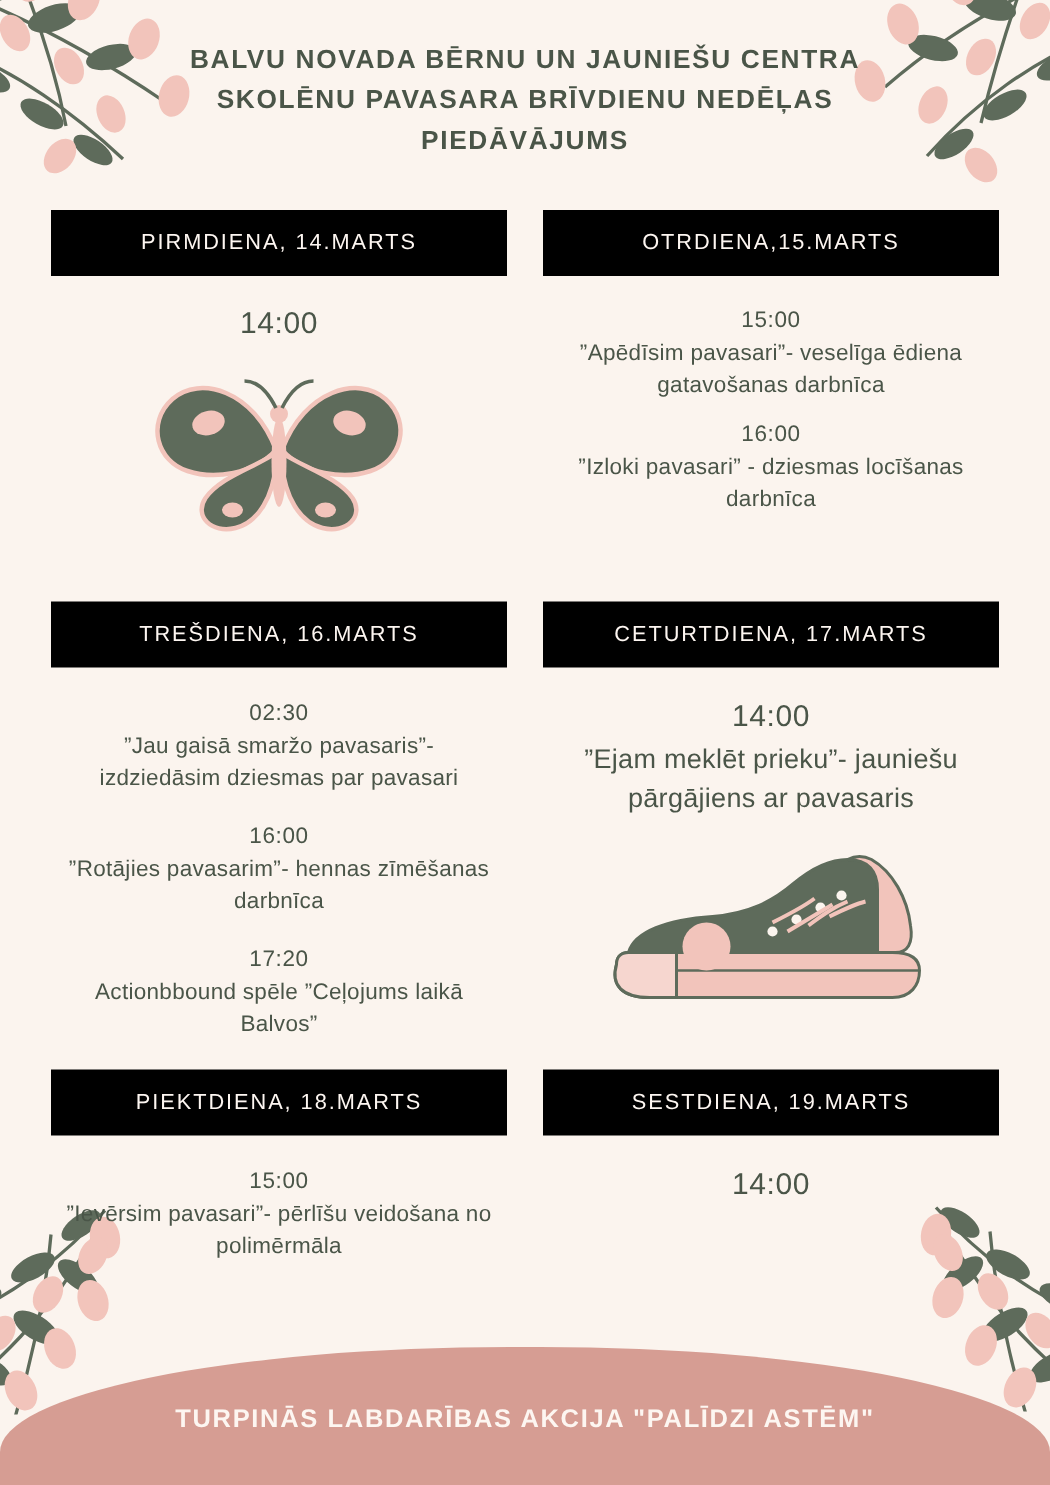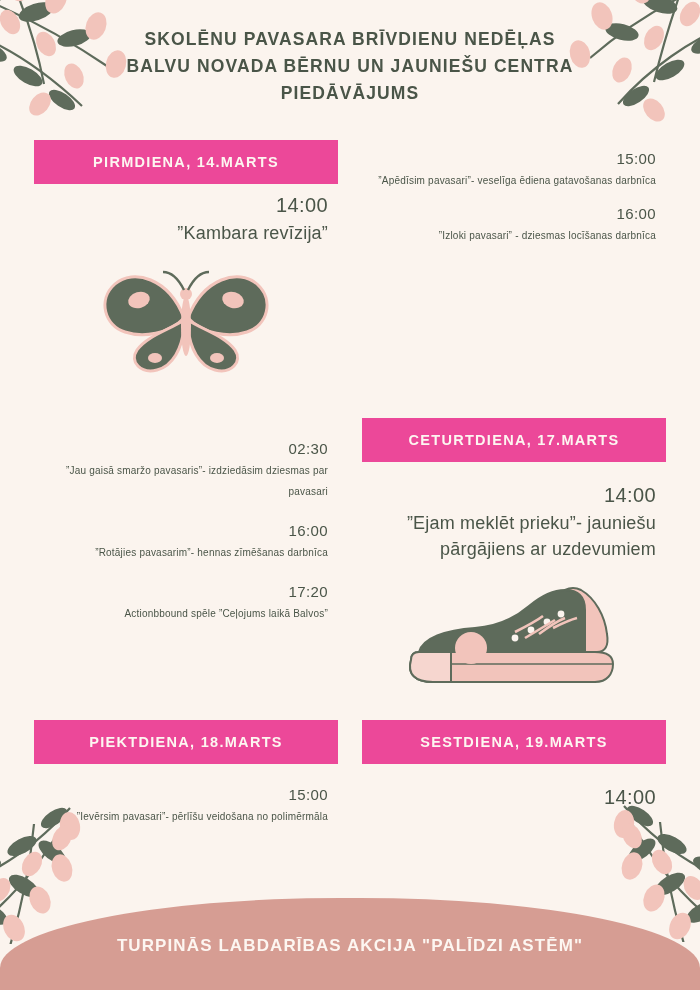--- a/index.html
+++ b/index.html
@@ -46,43 +46,43 @@
   .grid {
     position: absolute;
     top: 140px; left: 34px;
     width: 632px;
     z-index: 4;
   }
   .row { display: flex; gap: 24px; align-items: flex-start; }
   .col { width: 304px; }
 
   .day-header {
-    background: #ec4899;
+    background: #000000;
     color: #fdf6f1;
     text-align: center;
-    font-weight: bold;
+    font-weight: normal;
     font-size: 14.5px;
     letter-spacing: 1.3px;
     padding: 14px 4px 14px 4px;
     text-transform: uppercase;
   }
 
-  .entries { padding: 10px 10px 0 10px; text-align: right; }
+  .entries { padding: 21px 10px 0 10px; text-align: center; }
   .entry { margin-bottom: 14px; }
   .entry:last-child { margin-bottom: 0; }
   .time {
     color: #4a5548;
     font-size: 15px;
     letter-spacing: .4px;
     margin-bottom: 3px;
   }
   .time.big { font-size: 20px; }
   .desc {
     color: #4a5548;
-    font-size: 10px;
+    font-size: 15px;
     line-height: 21px;
     letter-spacing: .2px;
   }
   .desc.big { font-size: 18px; line-height: 26px; }
 
   .art { text-align: center; margin-top: 6px; }
 
   
   .footer-band {
     position: absolute;
@@ -214,34 +214,33 @@
         <ellipse cx="104" cy="104" rx="10" ry="14" transform="rotate(18 104 104)"></ellipse>
         <ellipse cx="96" cy="62" rx="10" ry="14" transform="rotate(10 96 62)"></ellipse>
         <ellipse cx="166" cy="126" rx="9" ry="13" transform="rotate(-34 166 126)"></ellipse>
         <ellipse cx="134" cy="100" rx="9" ry="13" transform="rotate(-30 134 100)"></ellipse>
         <ellipse cx="104" cy="74" rx="9" ry="13" transform="rotate(-26 104 74)"></ellipse>
       </g>
     </svg>
   </div>
 
   <div class="title-block">
+    <div class="title-line">BALVU NOVADA BĒRNU UN JAUNIEŠU CENTRA</div>
     <div class="title-line">SKOLĒNU PAVASARA BRĪVDIENU NEDĒĻAS</div>
-    <div class="title-line">BALVU NOVADA BĒRNU UN JAUNIEŠU CENTRA</div>
     <div class="title-line">PIEDĀVĀJUMS</div>
   </div>
 
   <div class="grid">
 
     <div class="row">
       <div class="col">
         <div class="day-header">PIRMDIENA, 14.MARTS</div>
         <div class="entries">
           <div class="entry">
             <div class="time big">14:00</div>
-            <div class="desc big">”Kambara revīzija”</div>
           </div>
           <div class="art">
             <svg width="210" height="120" viewBox="0 0 210 120">
               <g>
 
                 <path d="M103 58 C88 18 52 8 34 24 C16 40 24 66 44 72 C62 78 88 74 103 58 Z" fill="#5e6b5b" stroke="#f2c4bb" stroke-width="3"></path>
 
                 <path d="M107 58 C122 18 158 8 176 24 C194 40 186 66 166 72 C148 78 122 74 107 58 Z" fill="#5e6b5b" stroke="#f2c4bb" stroke-width="3"></path>
 
                 <path d="M103 60 C88 70 66 76 56 90 C48 102 60 114 76 110 C92 106 101 88 103 68 Z" fill="#5e6b5b" stroke="#f2c4bb" stroke-width="3"></path>
@@ -258,35 +257,37 @@
 
                 <path d="M103 30 C96 16 88 12 82 12" stroke="#5e6b5b" stroke-width="2.4" fill="none"></path>
                 <path d="M107 30 C114 16 122 12 128 12" stroke="#5e6b5b" stroke-width="2.4" fill="none"></path>
               </g>
             </svg>
           </div>
         </div>
       </div>
 
       <div class="col">
+        <div class="day-header">OTRDIENA,15.MARTS</div>
         <div class="entries">
           <div class="entry">
             <div class="time">15:00</div>
             <div class="desc">”Apēdīsim pavasari”- veselīga ēdiena gatavošanas darbnīca</div>
           </div>
           <div class="entry">
             <div class="time">16:00</div>
             <div class="desc">”Izloki pavasari” - dziesmas locīšanas darbnīca</div>
           </div>
         </div>
       </div>
     </div>
 
     <div class="row" style="margin-top: 34px;">
       <div class="col">
+        <div class="day-header">TREŠDIENA, 16.MARTS</div>
         <div class="entries" style="padding-top:22px;">
           <div class="entry">
             <div class="time">02:30</div>
             <div class="desc">”Jau gaisā smaržo pavasaris”- izdziedāsim dziesmas par pavasari</div>
           </div>
           <div class="entry" style="margin-top:20px;">
             <div class="time">16:00</div>
             <div class="desc">”Rotājies pavasarim”- hennas zīmēšanas darbnīca</div>
           </div>
           <div class="entry" style="margin-top:20px;">
@@ -294,21 +295,21 @@
             <div class="desc">Actionbbound spēle ”Ceļojums laikā Balvos”</div>
           </div>
         </div>
       </div>
 
       <div class="col">
         <div class="day-header">CETURTDIENA, 17.MARTS</div>
         <div class="entries" style="padding-top:22px;">
           <div class="entry">
             <div class="time big">14:00</div>
-            <div class="desc big">”Ejam meklēt prieku”- jauniešu pārgājiens ar uzdevumiem</div>
+            <div class="desc big">”Ejam meklēt prieku”- jauniešu pārgājiens ar pavasaris</div>
           </div>
           <div class="art" style="margin-top:12px;">
             <svg width="250" height="120" viewBox="0 0 250 120">
 
               <path d="M22 84 C18 98 26 106 44 106 L206 106 C218 106 224 98 224 88 C224 80 218 76 206 76 L30 76 C24 76 22 80 22 84 Z" fill="#f2c4bb" stroke="#5e6b5b" stroke-width="2"></path>
               <path d="M22 88 L224 88" stroke="#5e6b5b" stroke-width="1.6"></path>
 
               <path d="M22 84 C18 98 26 106 44 106 L62 106 L62 76 L30 76 C24 76 22 80 22 84 Z" fill="#f6d6cf" stroke="#5e6b5b" stroke-width="2"></path>
 
               <path d="M30 76 C34 62 56 54 86 52 C110 50 126 42 140 30 C152 20 164 14 176 14

